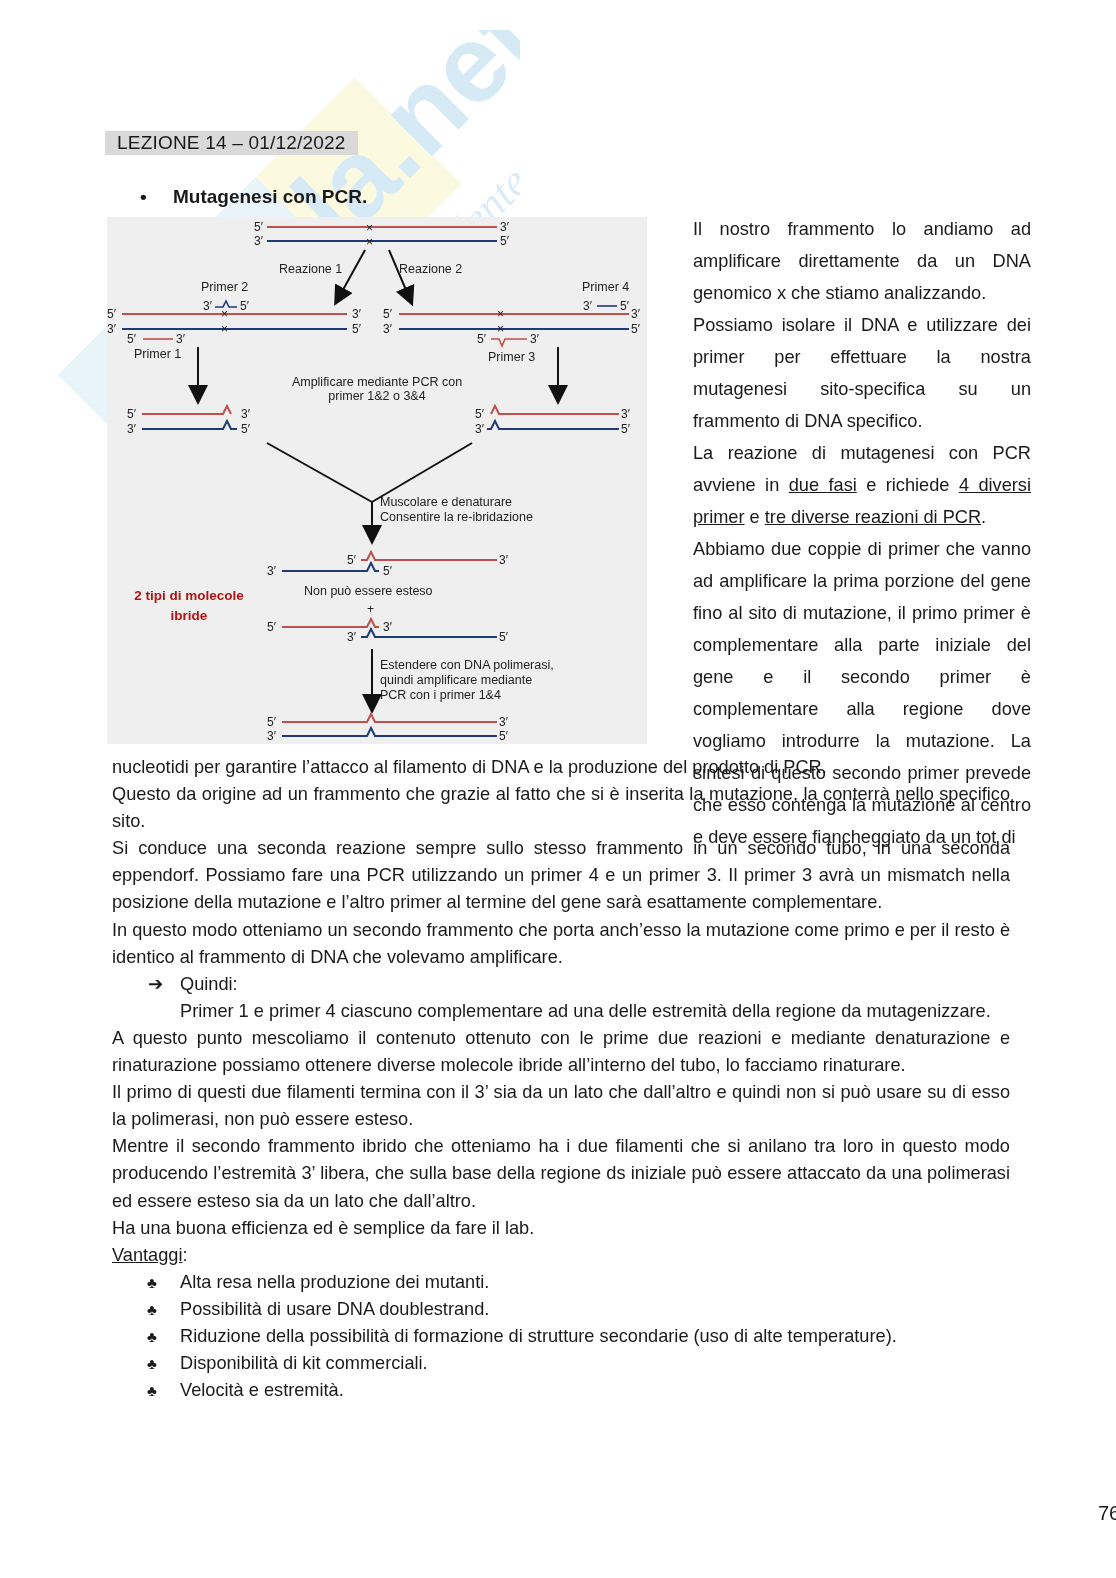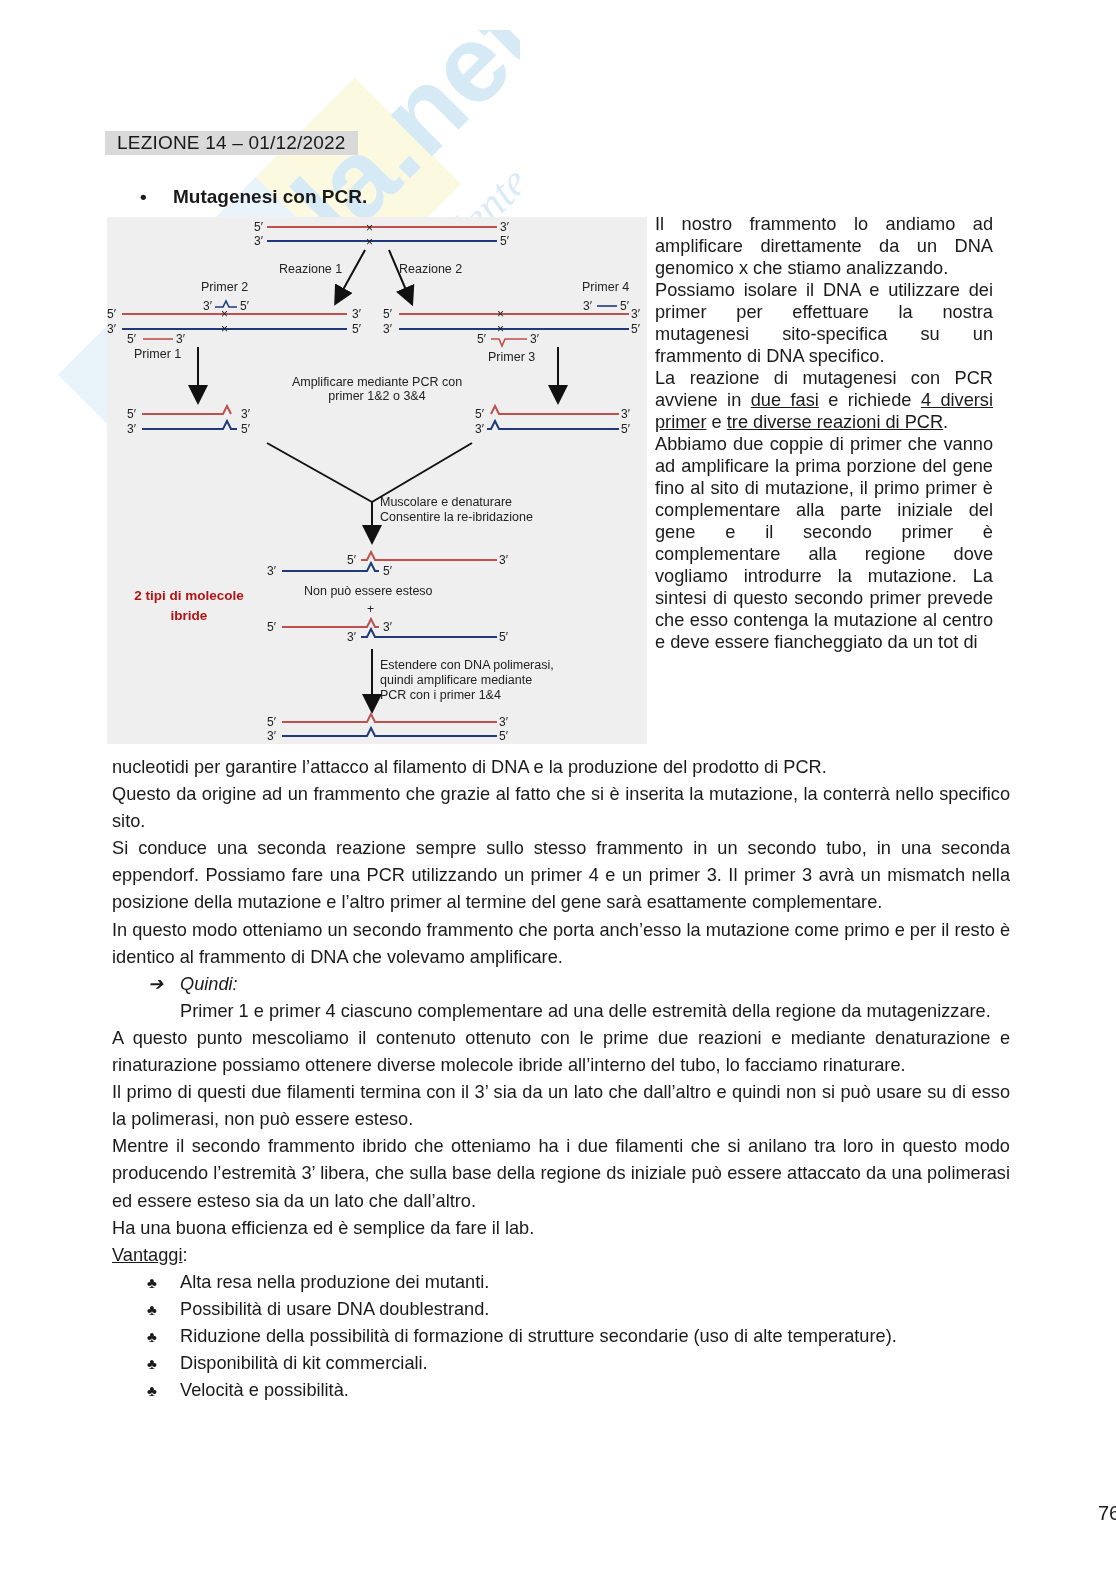--- a/index.html
+++ b/index.html
@@ -14,30 +14,30 @@
                   padding: 1px 12px; letter-spacing: 0.2px; }
   .section { position: absolute; left: 140px; top: 186px; font-size: 19px; font-weight: bold; }
   .section .dot { display: inline-block; width: 33px; }
 
   .figure { position: absolute; left: 107px; top: 217px; width: 540px; height: 527px; background: #efefef; }
   .figure svg { width: 540px; height: 527px; display: block; }
   .figure text { font-family: "Liberation Sans", sans-serif; font-size: 12px; fill: #222; }
   .figure .lbl { font-size: 12.5px; }
   .figure .red-lbl { font-family: "Liberation Sans", sans-serif; font-weight: bold; font-size: 13.5px; fill: #b31313; }
 
-  .col { position: absolute; left: 655px; top: 213px; width: 338px; font-size: 18.2px; line-height: 22px;
+  .col { position: absolute; left: 693px; top: 213px; width: 338px; font-size: 18.2px; line-height: 32px;
          text-align: justify; }
   .col p { margin: 0; }
   .u { text-decoration: underline; margin-top: 41px; }
 
   .body { position: absolute; left: 112px; top: 754px; width: 898px; font-size: 18.2px; line-height: 27.1px;
           text-align: justify; }
   .body p { margin: 0; }
   .indent { padding-left: 68px; }
-  .arrow-row { padding-left: 36px; font-style: italic; }
+  .arrow-row { padding-left: 36px; }
   .arrow-row .ar { display: inline-block; width: 32px; }
   .list { margin: 0; padding: 0; list-style: none; }
   .list li { padding-left: 68px; position: relative; }
   .list li .club { position: absolute; left: 35px; top: 0; font-size: 15px; }
   .page-num { position: absolute; left: 1098px; top: 1502px; font-size: 20px; }
 </style>
 </head>
 <body>
 
 <div class="page">
@@ -204,18 +204,18 @@
     <p>A questo punto mescoliamo il contenuto ottenuto con le prime due reazioni e mediante denaturazione e rinaturazione possiamo ottenere diverse molecole ibride all’interno del tubo, lo facciamo rinaturare.</p>
     <p>Il primo di questi due filamenti termina con il 3’ sia da un lato che dall’altro e quindi non si può usare su di esso la polimerasi, non può essere esteso.</p>
     <p>Mentre il secondo frammento ibrido che otteniamo ha i due filamenti che si anilano tra loro in questo modo producendo l’estremità 3’ libera, che sulla base della regione ds iniziale può essere attaccato da una polimerasi ed essere esteso sia da un lato che dall’altro.</p>
     <p>Ha una buona efficienza ed è semplice da fare il lab.</p>
     <p><span class="u">Vantaggi</span><span>:</span></p>
     <ul class="list">
       <li><span class="club">♣</span><span>Alta resa nella produzione dei mutanti.</span></li>
       <li><span class="club">♣</span><span>Possibilità di usare DNA doublestrand.</span></li>
       <li><span class="club">♣</span><span>Riduzione della possibilità di formazione di strutture secondarie (uso di alte temperature).</span></li>
       <li><span class="club">♣</span><span>Disponibilità di kit commerciali.</span></li>
-      <li><span class="club">♣</span><span>Velocità e possibilità.</span></li>
+      <li><span class="club">♣</span><span>Velocità e estremità.</span></li>
     </ul>
   </div>
 
   <div class="page-num">76</div>
 </div>
 
 </body></html>

